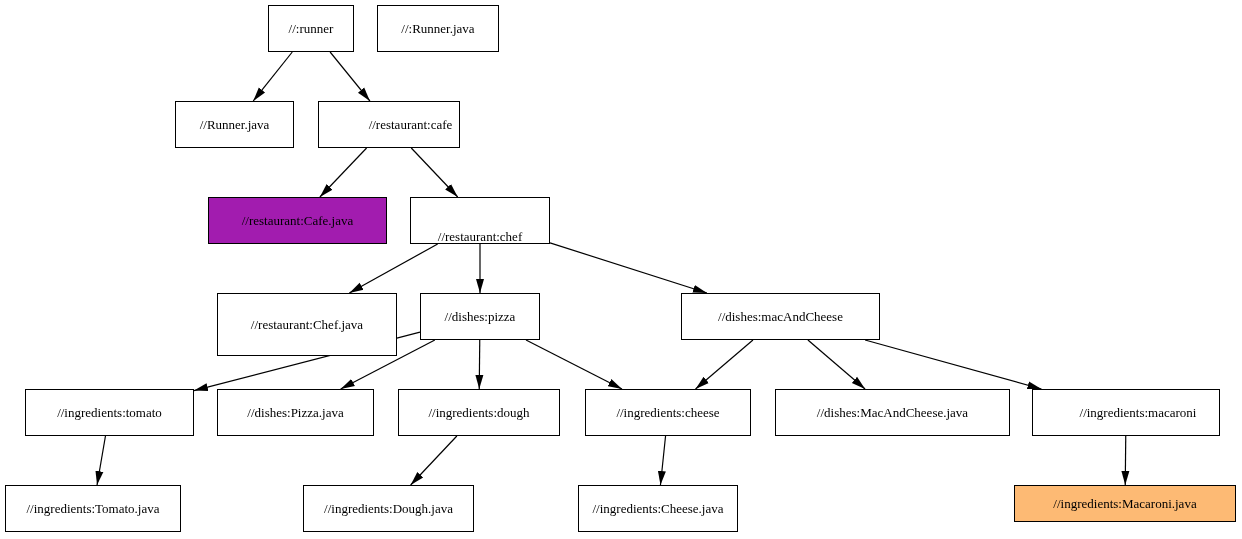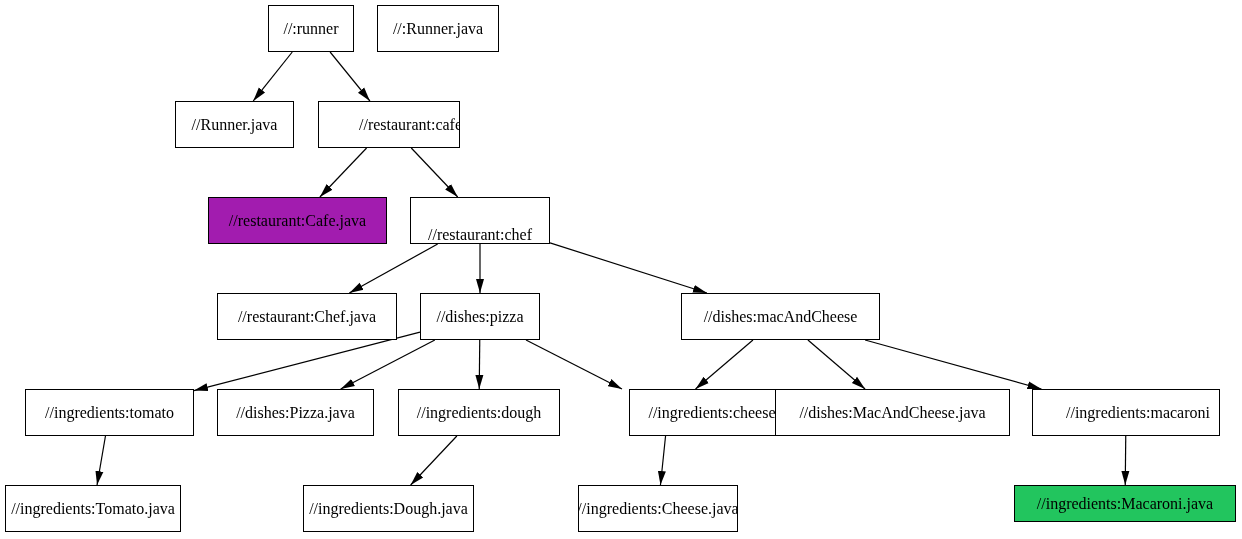--- a/index.html
+++ b/index.html
@@ -23,21 +23,21 @@
     height: 100%;
   }
   .node {
     position: absolute;
     box-sizing: border-box;
     border: 1px solid #000000;
     background: #ffffff;
     display: flex;
     align-items: center;
     justify-content: center;
-    font-size: 16px;
+    font-size: 13px;
     line-height: 1;
     color: #000000;
     white-space: nowrap;
     overflow: hidden;
   }
 </style>
 </head>
 <body>
 
 <div class="canvas">
@@ -78,53 +78,53 @@
       </div>
       <div class="node" style="left: 318px; top: 101px; width: 142px; height: 47px; background: rgb(255, 255, 255); border-color: rgb(0, 0, 0); padding-left: 43px;">
         <span>//restaurant:cafe</span>
       </div>
       <div class="node" style="left: 208px; top: 197px; width: 179px; height: 47px; background: #a21caf; border-color: rgb(0, 0, 0);">
         <span>//restaurant:Cafe.java</span>
       </div>
       <div class="node" style="left: 410px; top: 197px; width: 140px; height: 47px; background: rgb(255, 255, 255); border-color: rgb(0, 0, 0); align-items: flex-end;">
         <span>//restaurant:chef</span>
       </div>
-      <div class="node" style="left: 217px; top: 293px; width: 180px; height: 47px; background: rgb(255, 255, 255); border-color: rgb(0, 0, 0);">
+      <div class="node" style="left: 217px; top: 293px; width: 180px; height: 63px; background: rgb(255, 255, 255); border-color: rgb(0, 0, 0);">
         <span>//restaurant:Chef.java</span>
       </div>
       <div class="node" style="left: 420px; top: 293px; width: 120px; height: 47px; background: rgb(255, 255, 255); border-color: rgb(0, 0, 0);">
         <span>//dishes:pizza</span>
       </div>
       <div class="node" style="left: 681px; top: 293px; width: 199px; height: 47px; background: rgb(255, 255, 255); border-color: rgb(0, 0, 0);">
         <span>//dishes:macAndCheese</span>
       </div>
       <div class="node" style="left: 25px; top: 389px; width: 169px; height: 47px; background: rgb(255, 255, 255); border-color: rgb(0, 0, 0);">
         <span>//ingredients:tomato</span>
       </div>
       <div class="node" style="left: 217px; top: 389px; width: 157px; height: 47px; background: rgb(255, 255, 255); border-color: rgb(0, 0, 0);">
         <span>//dishes:Pizza.java</span>
       </div>
       <div class="node" style="left: 398px; top: 389px; width: 162px; height: 47px; background: rgb(255, 255, 255); border-color: rgb(0, 0, 0);">
         <span>//ingredients:dough</span>
       </div>
-      <div class="node" style="left: 585px; top: 389px; width: 166px; height: 47px; background: rgb(255, 255, 255); border-color: rgb(0, 0, 0); margin-left: 44px;">
+      <div class="node" style="left: 585px; top: 389px; width: 166px; height: 47px; background: rgb(255, 255, 255); border-color: rgb(0, 0, 0);">
         <span>//ingredients:cheese</span>
       </div>
       <div class="node" style="left: 775px; top: 389px; width: 235px; height: 47px; background: rgb(255, 255, 255); border-color: rgb(0, 0, 0); align-items: center;">
         <span>//dishes:MacAndCheese.java</span>
       </div>
       <div class="node" style="left: 1032px; top: 389px; width: 188px; height: 47px; background: rgb(255, 255, 255); border-color: rgb(0, 0, 0); padding-left: 24px;">
         <span>//ingredients:macaroni</span>
       </div>
       <div class="node" style="left: 5px; top: 485px; width: 176px; height: 47px; background: rgb(255, 255, 255); border-color: rgb(0, 0, 0);">
         <span>//ingredients:Tomato.java</span>
       </div>
       <div class="node" style="left: 303px; top: 485px; width: 171px; height: 47px; background: rgb(255, 255, 255); border-color: rgb(0, 0, 0);">
         <span>//ingredients:Dough.java</span>
       </div>
       <div class="node" style="left: 578px; top: 485px; width: 160px; height: 47px; background: rgb(255, 255, 255); border-color: rgb(0, 0, 0);">
         <span>//ingredients:Cheese.java</span>
       </div>
-      <div class="node" style="left: 1014px; top: 485px; width: 222px; height: 37px; background: #22c55e; border-color: rgb(0, 0, 0);">
+      <div class="node" style="left: 1014px; top: 485px; width: 222px; height: 37px; background: #fdba74; border-color: rgb(0, 0, 0);">
         <span>//ingredients:Macaroni.java</span>
       </div>
     </div>
 </div>
 
 </body></html>

